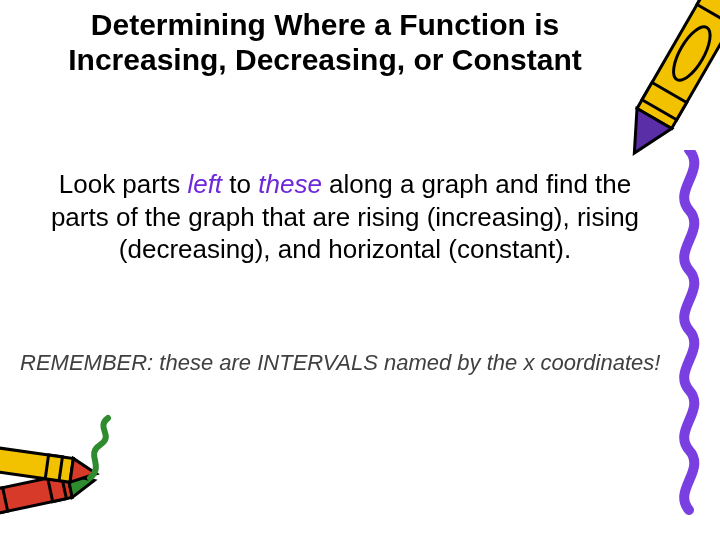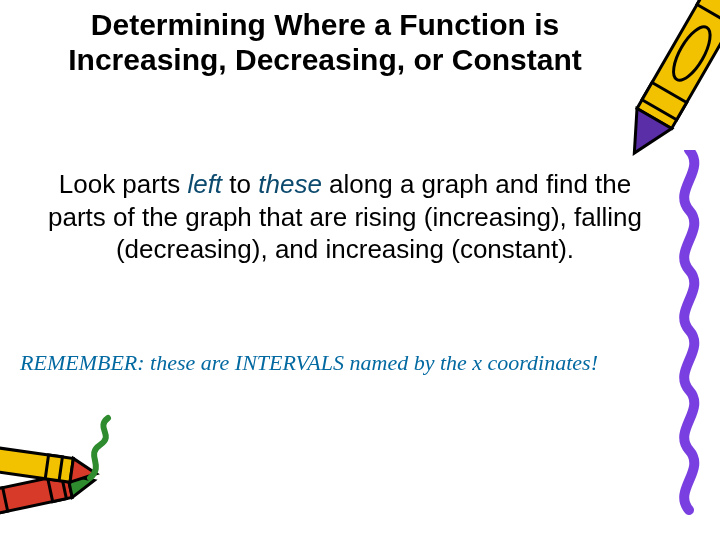--- a/index.html
+++ b/index.html
@@ -32,34 +32,34 @@
     position: absolute;
     top: 168px;
     left: 30px;
     right: 60px;
     text-align: center;
     font-size: 26px;
     line-height: 1.25;
     font-family: Verdana, Geneva, sans-serif;
   }
   .body .italic-green {
-    color: #0c4a6e;
+    color: #6d28d9;
     font-style: italic;
     font-family: "Comic Sans MS", "Comic Sans", cursive, sans-serif;
     margin-top: 48px;
   }
   .remember {
     position: absolute;
     top: 350px;
     left: 20px;
     right: 20px;
-    color: #0369a1;
+    color: #404040;
     font-style: italic;
     font-size: 22px;
-    font-family: Liberation Serif, serif;
+    font-family: Liberation Sans, sans-serif;
   }
   .remember .x {
     font-style: italic;
   }
   
   .crayon-tr {
     position: absolute;
     top: -10px;
     right: -10px;
     width: 130px;
@@ -86,21 +86,21 @@
 
   <div class="title">
     <span>Determining Where a Function is Increasing, Decreasing, or Constant</span>
   </div>
 
   <div class="body">
     <span>Look parts </span>
     <span class="italic-green">left</span>
     <span> to </span>
     <span class="italic-green">these</span>
-    <span> along a graph and find the parts of the graph that are rising (increasing), falling (decreasing), and increasing (constant).</span>
+    <span> along a graph and find the parts of the graph that are rising (increasing), rising (decreasing), and horizontal (constant).</span>
   </div>
 
   <div class="remember">
     <span>REMEMBER:  these are INTERVALS named by the </span>
     <span class="x">x</span>
     <span> coordinates!</span>
   </div>
 
   <svg class="crayon-tr" viewBox="0 0 130 200">
     <g transform="rotate(30 65 100)">

